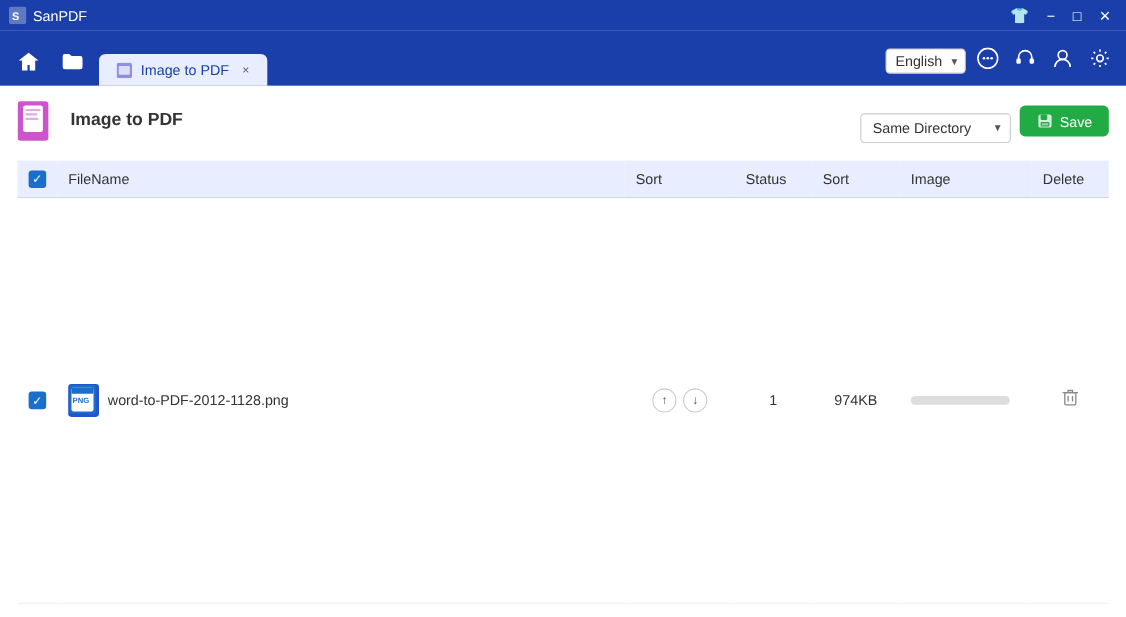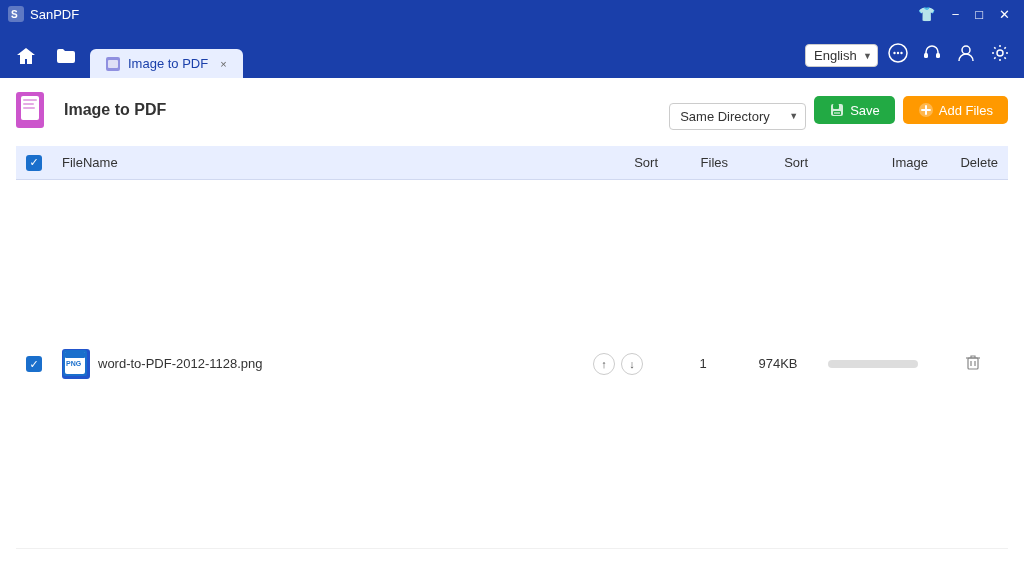--- a/index.html
+++ b/index.html
@@ -241,21 +241,21 @@
       background: #e8eeff;
     }
     .file-table th {
       padding: 8px 10px;
       text-align: left;
       font-weight: 500;
       color: #333;
       font-size: 13px;
       border-bottom: 1px solid #d0d8f0;
     }
-    .file-table th.center { text-align: right; }
+    .file-table th.center { text-align: left; }
     .file-table td {
       padding: 10px 10px;
       color: #333;
       font-size: 13px;
       border-bottom: 1px solid #f0f0f0;
     }
     .file-table td.center { text-align: center; }
 
     .checkbox-blue {
       width: 16px;
@@ -432,40 +432,33 @@
       <button class="btn btn-save">
         <svg width="16" height="16" viewBox="0 0 16 16">
           <rect x="2" y="2" width="12" height="12" rx="2" fill="white" opacity="0.8"></rect>
           <rect x="4" y="2" width="6" height="5" rx="1" fill="#22aa44"></rect>
           <rect x="4" y="9" width="8" height="4" rx="1" fill="#22aa44"></rect>
           <rect x="5" y="10" width="6" height="2" fill="white" opacity="0.5"></rect>
         </svg>
         <span>Save</span>
       </button>
 
-      <button class="btn btn-add">
-        <svg width="16" height="16" viewBox="0 0 16 16">
-          <circle cx="8" cy="8" r="7" fill="white" opacity="0.3"></circle>
-          <path d="M8 4v8M4 8h8" stroke="white" stroke-width="2" stroke-linecap="round"></path>
-        </svg>
-        <span>Add Files</span>
-      </button>
 
     </div>
   </div>
 
   <table class="file-table">
     <thead>
       <tr>
         <th style="width:36px;">
           <div class="checkbox-blue">✓</div>
         </th>
         <th>FileName</th>
         <th class="center" style="width:100px;">Sort</th>
-        <th class="center" style="width:70px;">Files</th>
+        <th class="center" style="width:70px;">Status</th>
         <th class="center" style="width:80px;">Sort</th>
         <th class="center" style="width:120px;">Image</th>
         <th class="center" style="width:70px;">Delete</th>
       </tr>
     </thead>
     <tbody>
       <tr class="file-row">
         <td>
           <div class="checkbox-blue">✓</div>
         </td>

